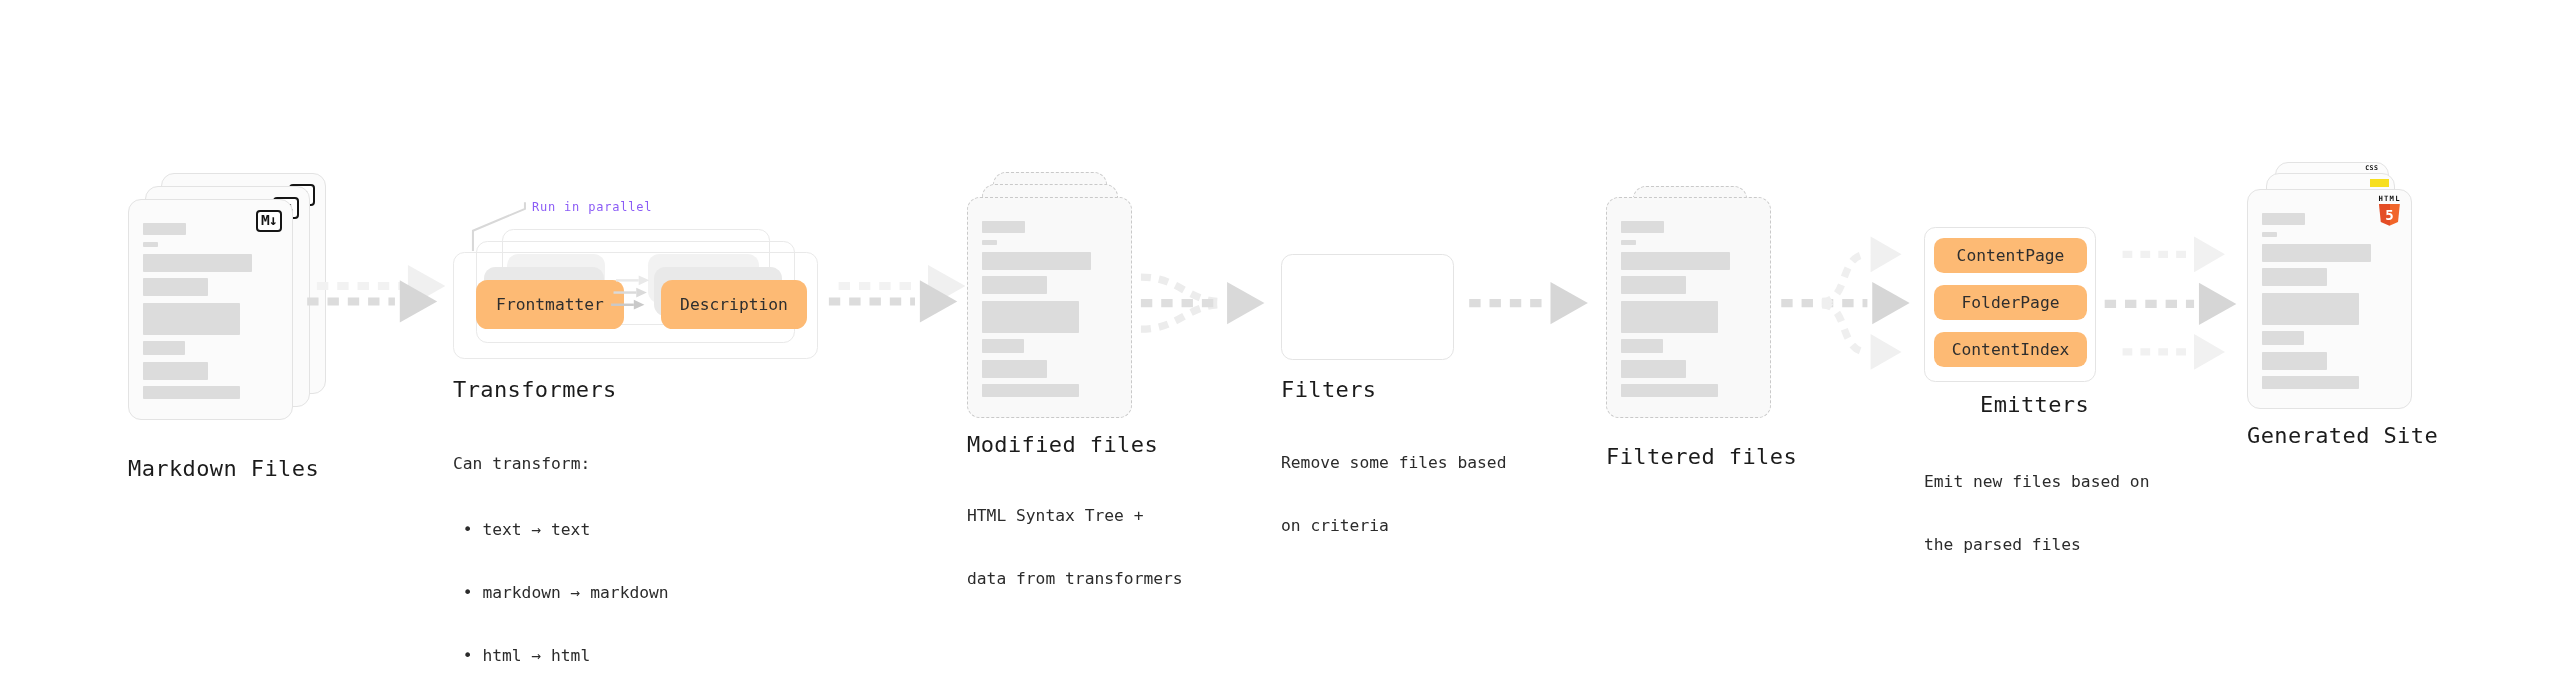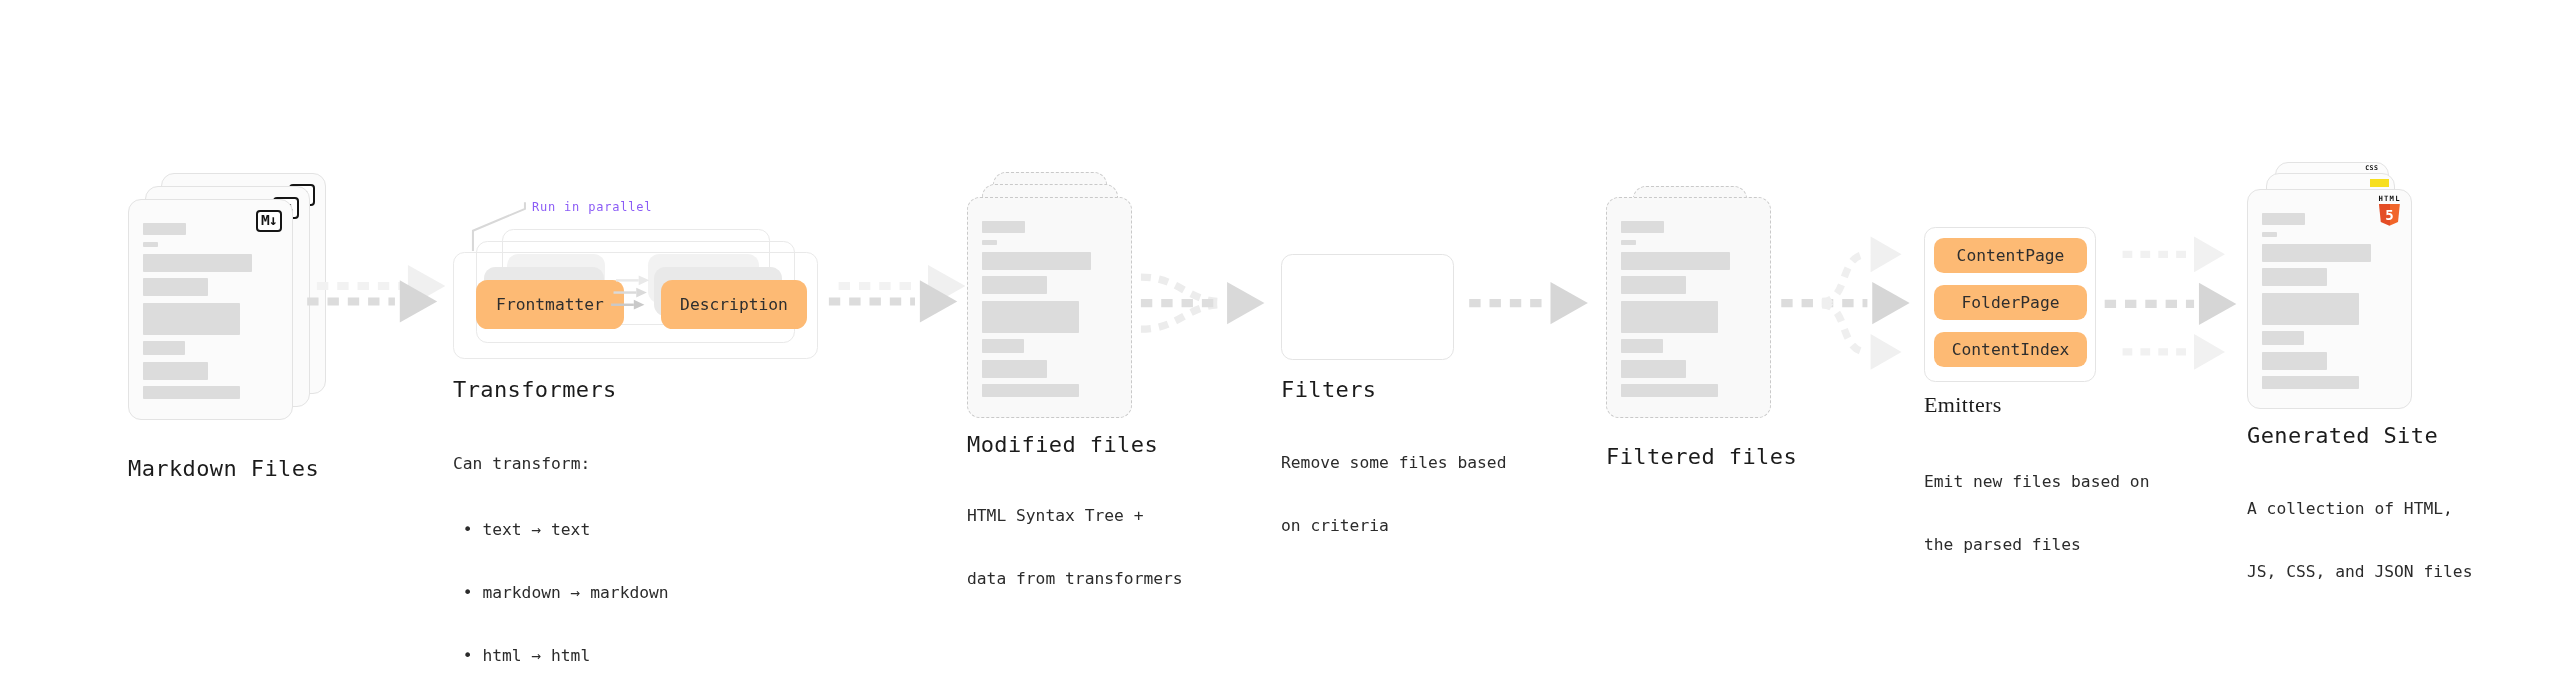--- a/index.html
+++ b/index.html
@@ -149,21 +149,21 @@
           <div class="bar" style="width: 72%; height: 12.2px;"></div>
         </div>
     </div>
   </div>
   <div class="stage-label" style="left:1606px;top:444px;text-align:center;">Filtered files</div>
 
   <div class="panel" style="left:1924px;top:227px;width:172px;height:155px;"></div>
   <div class="pill small" style="left:1934px;top:238px;width:153px;height:35px;">ContentPage</div>
   <div class="pill small" style="left:1934px;top:285px;width:153px;height:35px;">FolderPage</div>
   <div class="pill small" style="left:1934px;top:332px;width:153px;height:35px;">ContentIndex</div>
-  <div class="stage-label" style="left:1924px;top:392px;font-family:Liberation Serif, serif;">Emitters</div>
+  <div class="stage-label" style="left:1980px;top:392px;">Emitters</div>
   <div class="note" style="left:1924px;top:429px;">
     <div>Emit new files based on</div>
     <div>the parsed files</div>
   </div>
 
   <div>
     <div class="file-card backcard" style="left:2275px;top:162px;width:114px;height:73px;">
       <div class="badge-css">
         <div class="txt">CSS</div>
         <div class="bar-blue"></div>
@@ -183,24 +183,20 @@
           <div class="bar" style="width: 81%; height: 18px;"></div>
           <div class="bar" style="width: 48%; height: 18px;"></div>
           <div class="bar" style="width: 72%; height: 32px;"></div>
           <div class="bar" style="width: 31%; height: 14px;"></div>
           <div class="bar" style="width: 48%; height: 18px;"></div>
           <div class="bar" style="width: 72%; height: 12.2px;"></div>
         </div>
     </div>
   </div>
   <div class="stage-label" style="left:2247px;top:423px;">Generated Site</div>
-  <div class="note" style="left:2247px;top:456px;">
-    <div>A collection of HTML,</div>
-    <div>JS, CSS, and JSON files</div>
-  </div>
 
   <svg class="overlay" width="2576" height="681" viewBox="0 0 3170 838">
 
     <path d="M 646 249 L 646 257 L 582 284 L 582 309" fill="none" stroke="#d8d8d8" stroke-width="2.5"></path>
 
     <g>
       <line x1="390" y1="352" x2="496" y2="352" stroke="#f2f2f2" stroke-width="10" stroke-dasharray="14 11"></line>
       <polygon points="502,326 548,352 502,378" fill="#f0f0f0"></polygon>
       <line x1="378" y1="371" x2="486" y2="371" stroke="#dcdcdc" stroke-width="10" stroke-dasharray="14 11"></line>
       <polygon points="492,345 538,371 492,397" fill="#d6d6d6"></polygon>

